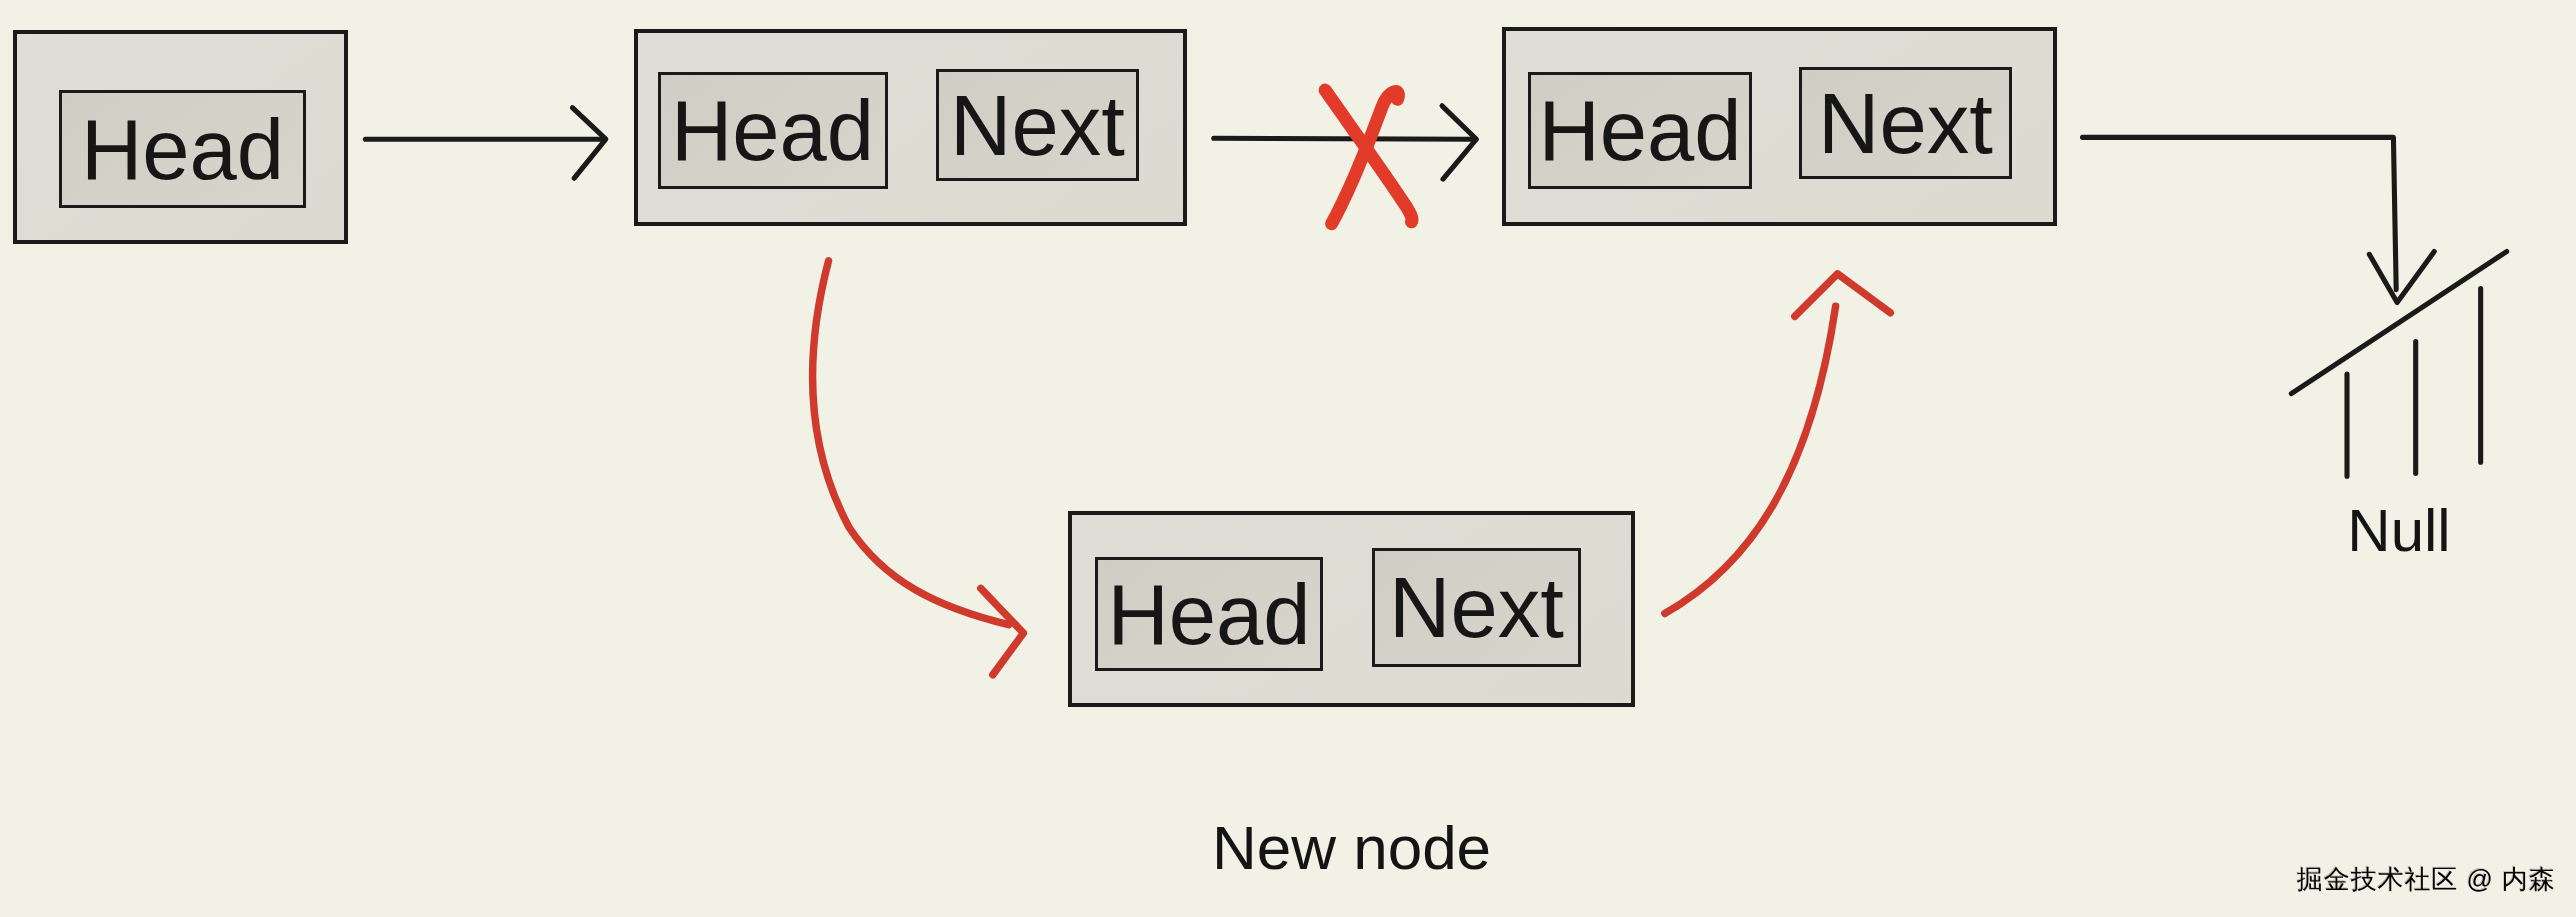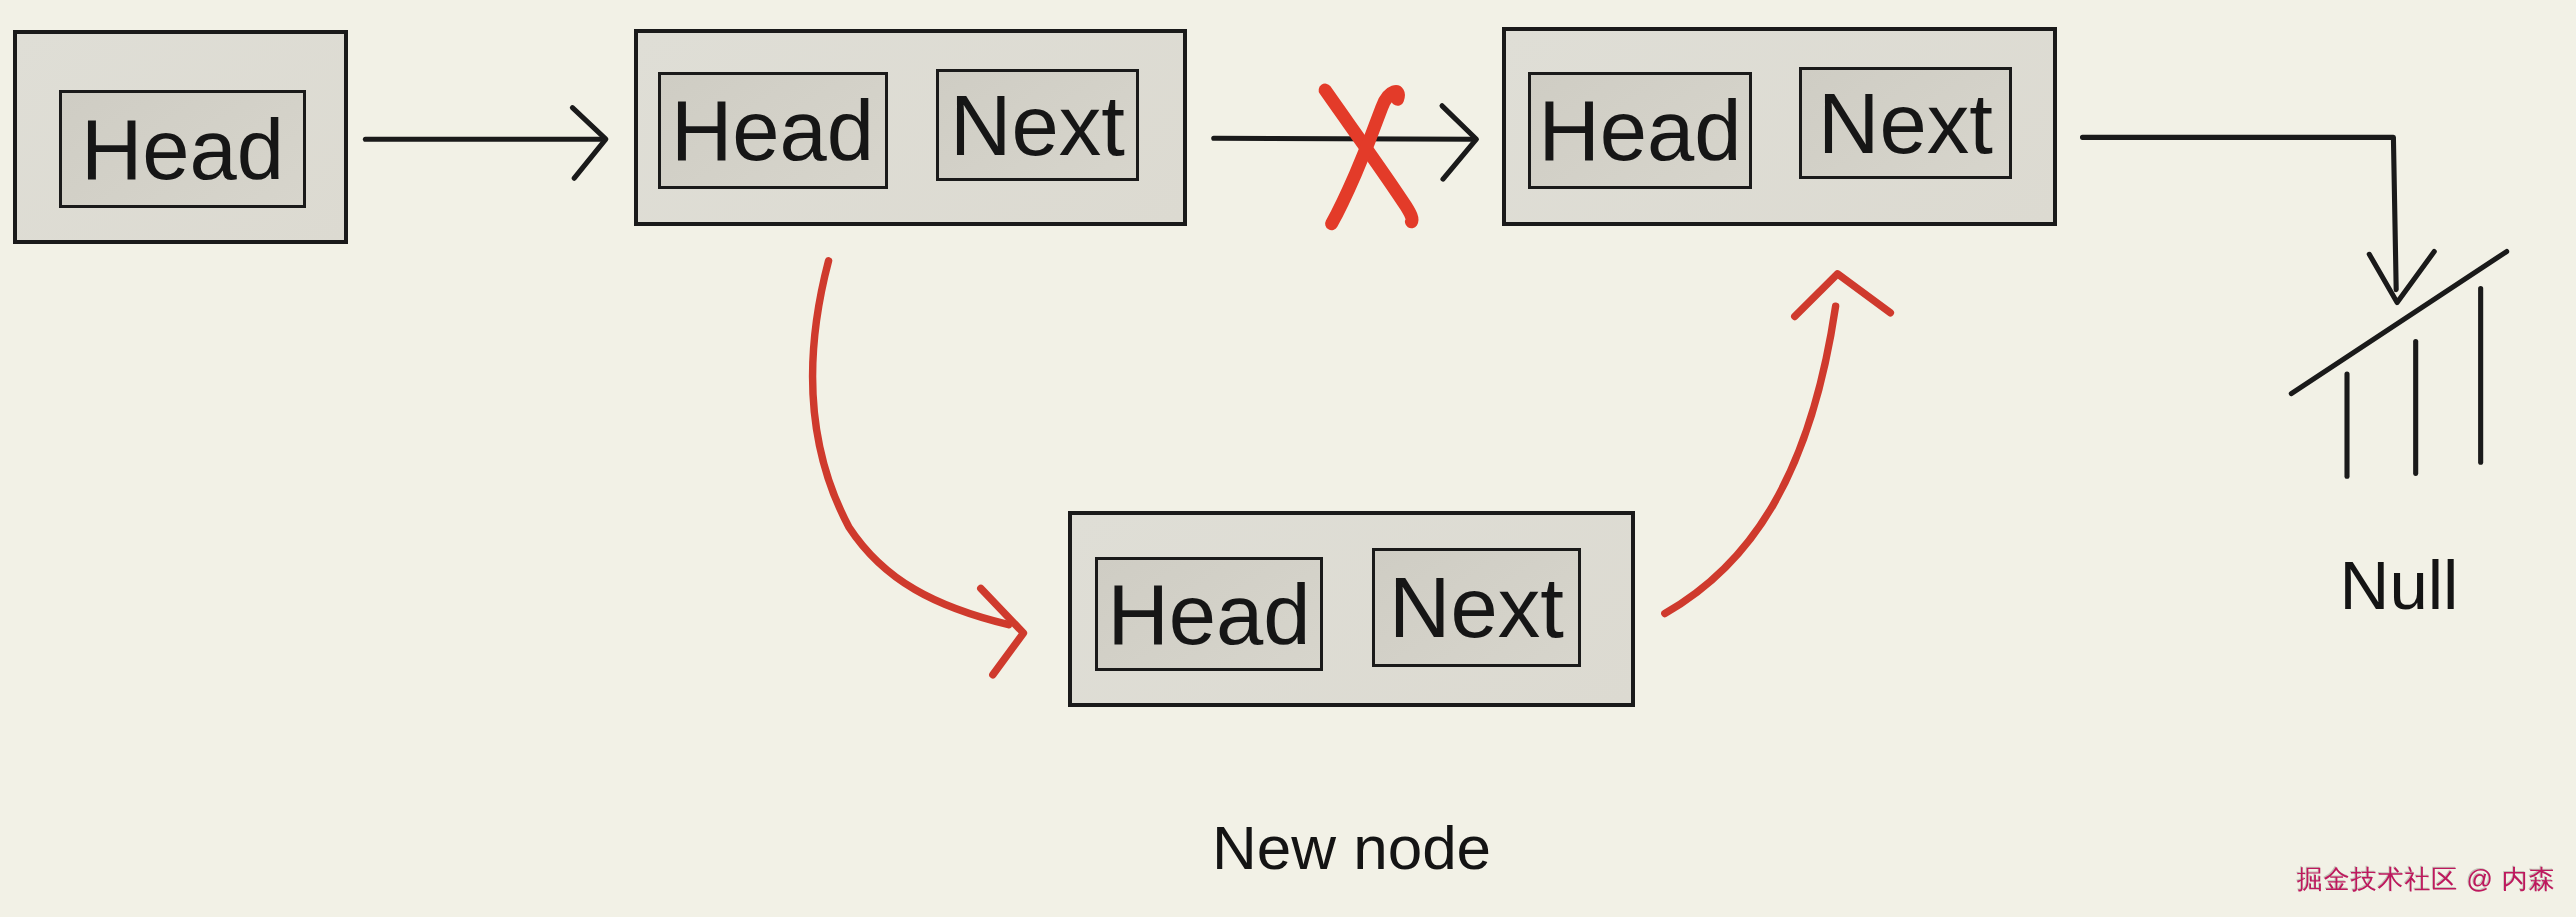--- a/index.html
+++ b/index.html
@@ -44,30 +44,30 @@
     white-space: nowrap;
   }
   #new-node-caption {
     left: 1068px;
     top: 812px;
     width: 567px;
     font-size: 62px;
   }
   #null-label {
     left: 2283px;
-    top: 546px;
+    top: 496px;
     width: 232px;
-    font-size: 69px;
+    font-size: 60px;
   }
   #watermark {
     position: absolute;
     right: 20.4px;
     bottom: 20.4px;
     font-size: 26px;
-    color: #be185d;
+    color: #000000;
     text-shadow: -0.9px -0.9px 0 rgba(110,108,96,0.35);
     letter-spacing: 0.9px;
     white-space: nowrap;
   }
   #overlay {
     position: absolute;
     left: 0; top: 0;
     width: 2576px;
     height: 917px;
     pointer-events: none;

